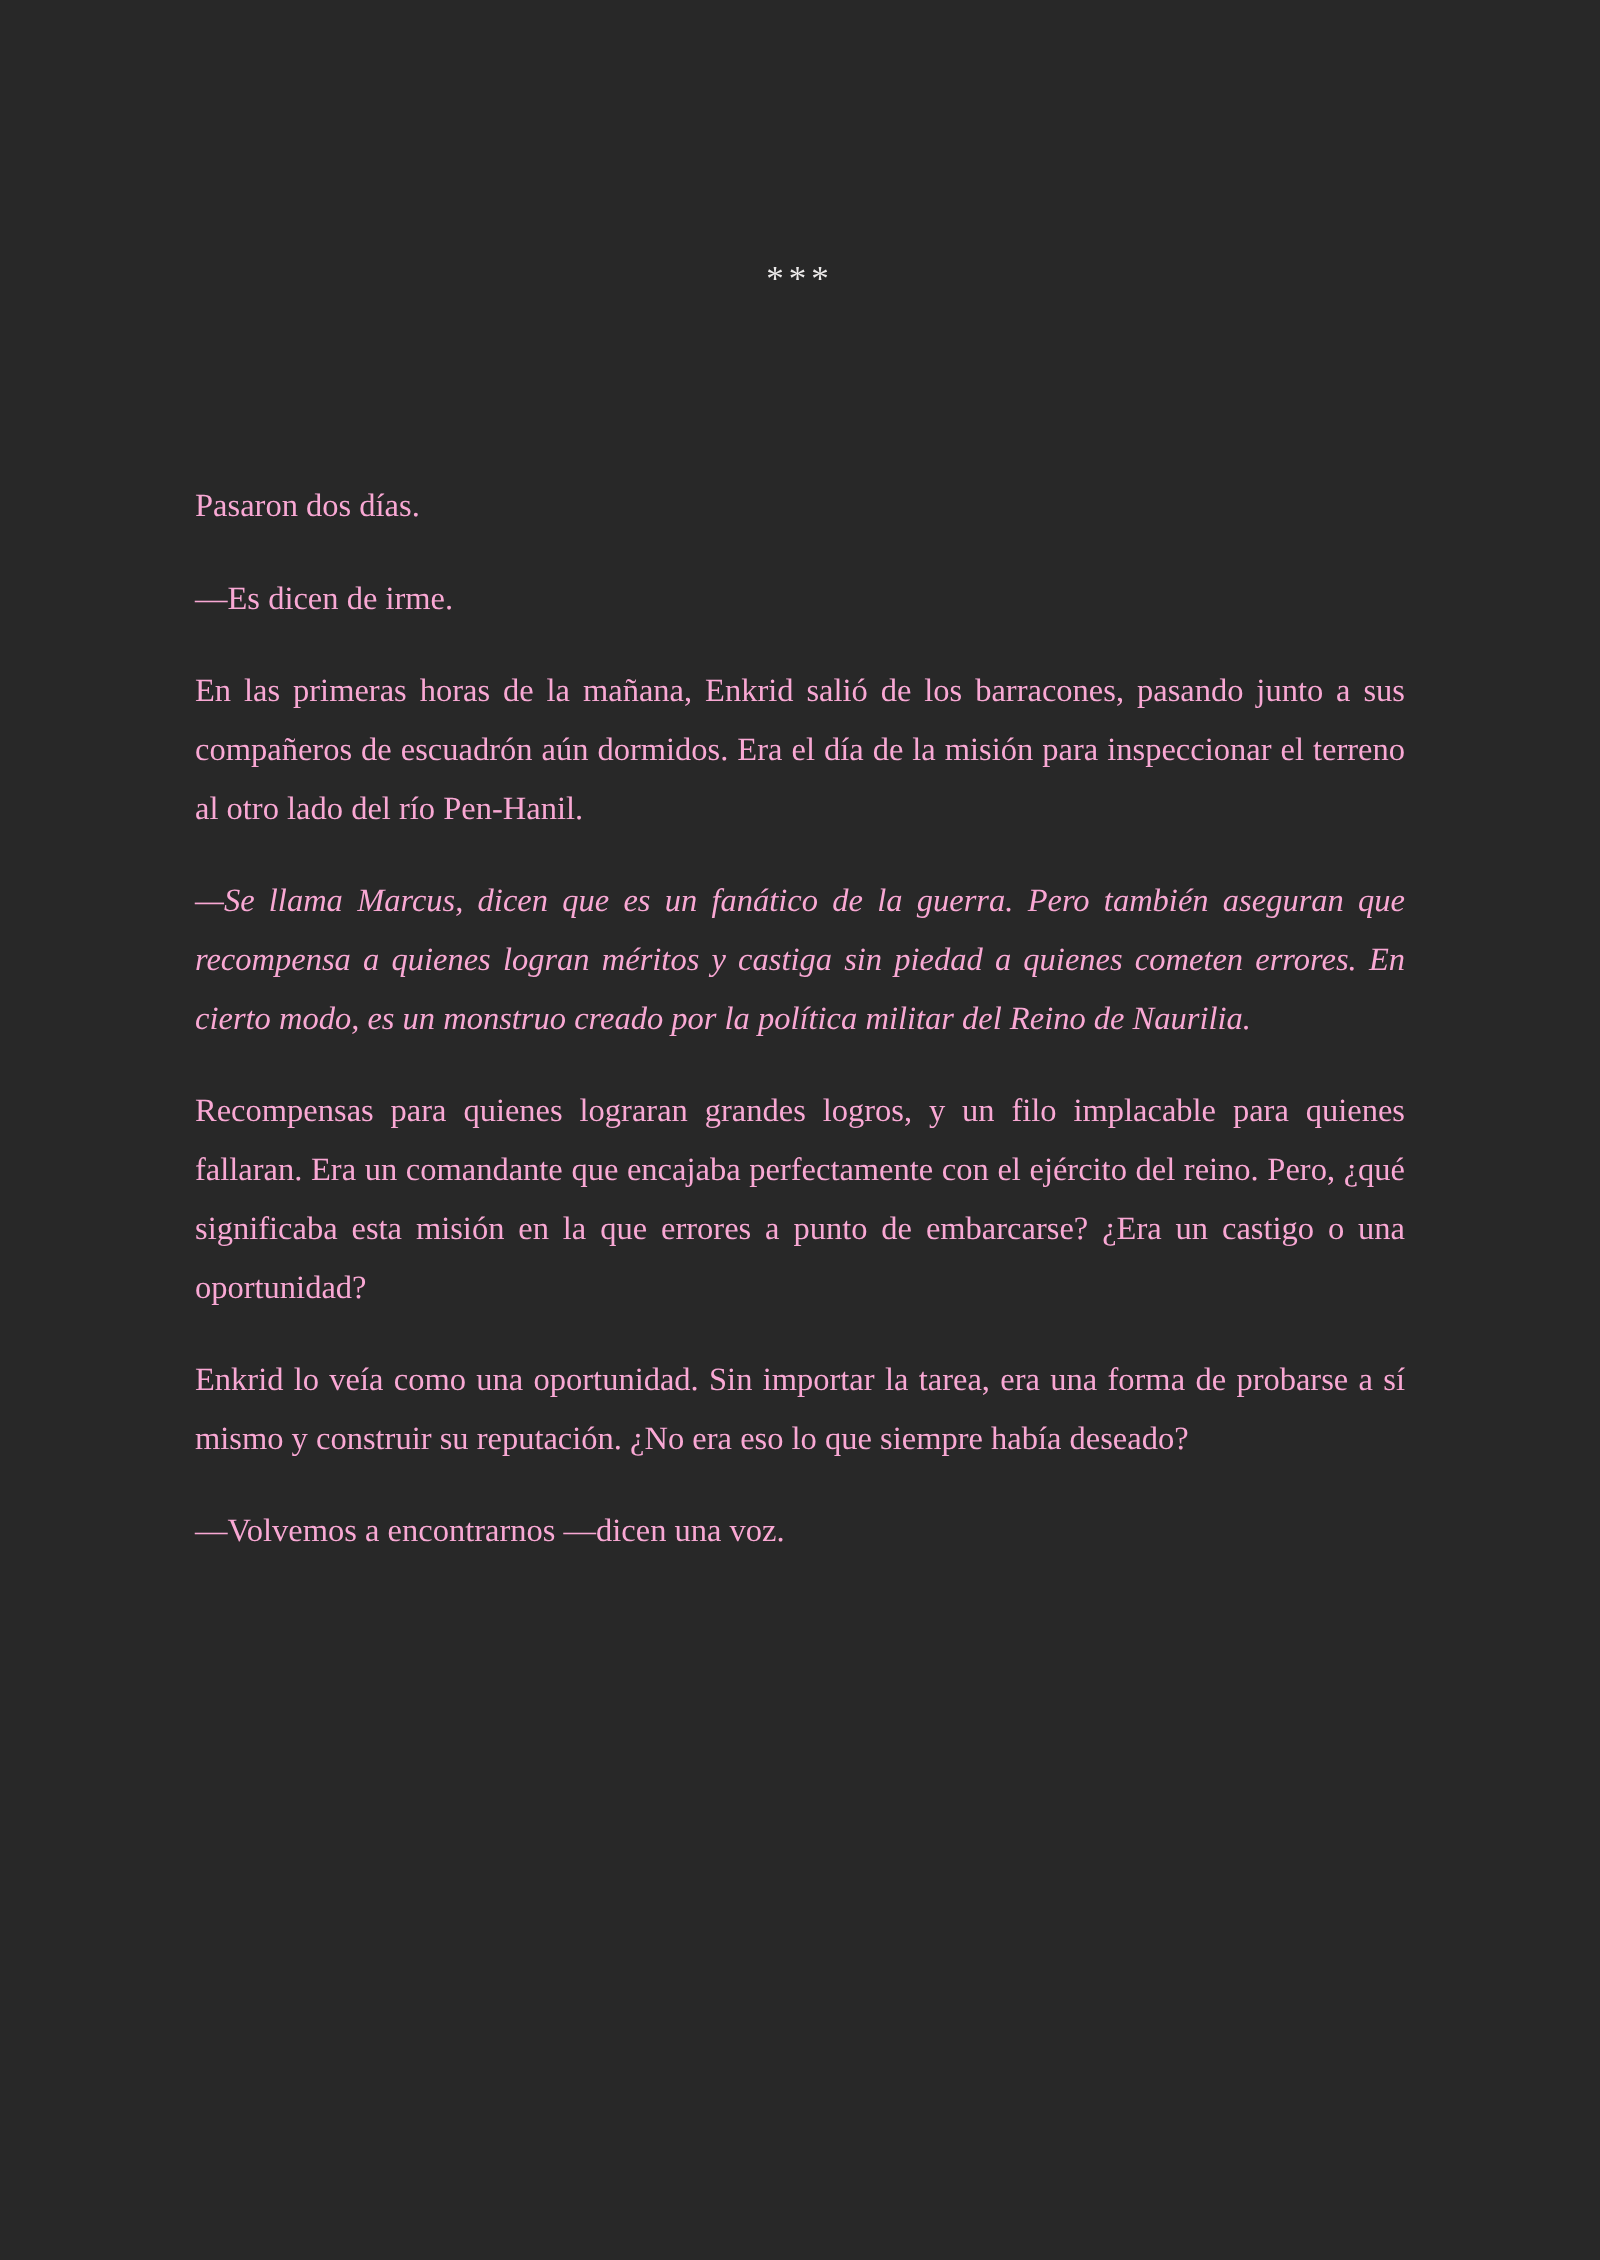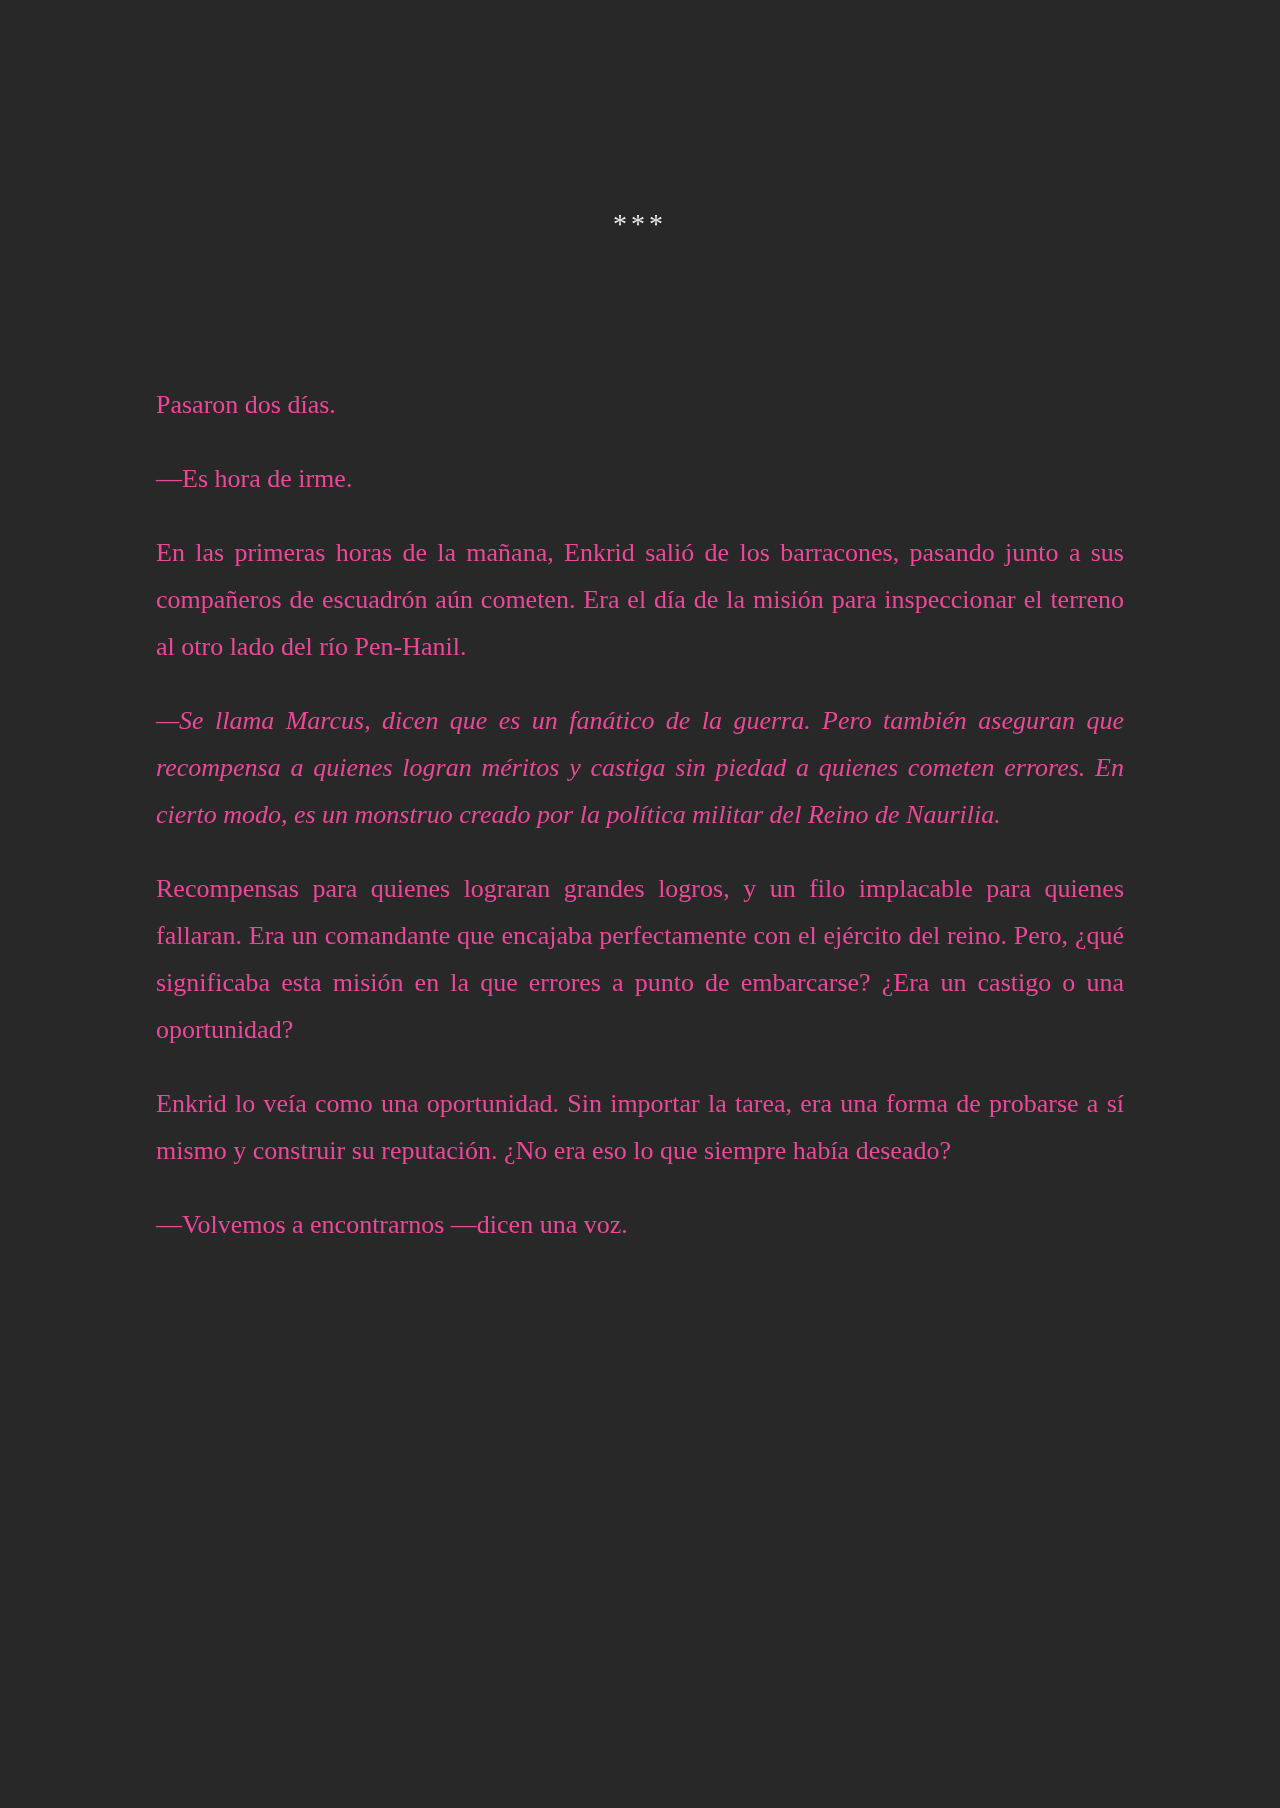--- a/index.html
+++ b/index.html
@@ -26,38 +26,38 @@
     letter-spacing: 4px;
     margin: 0 0 134px 0;
     color: #eceaea;
   }
   .para {
     font-size: 26px;
     line-height: 47px;
     margin: 0 0 27px 0;
     text-align: justify;
     text-align-last: left;
-    color: #ec4899;
+    color: #f9a8d4;
   }
   .para.italic {
     font-style: italic;
     font-family: Liberation Serif, serif;
   }
 </style>
 </head>
 <body>
 
 <div class="reader-page">
   <p class="separator">***</p>
 
   <p class="para">Pasaron dos días.</p>
 
-  <p class="para">—Es hora de irme.</p>
+  <p class="para">—Es dicen de irme.</p>
 
-  <p class="para">En las primeras horas de la mañana, Enkrid salió de los barracones, pasando junto a sus compañeros de escuadrón aún cometen. Era el día de la misión para inspeccionar el terreno al otro lado del río Pen-Hanil.</p>
+  <p class="para">En las primeras horas de la mañana, Enkrid salió de los barracones, pasando junto a sus compañeros de escuadrón aún dormidos. Era el día de la misión para inspeccionar el terreno al otro lado del río Pen-Hanil.</p>
 
 
 
   <p class="para italic">—Se llama Marcus, dicen que es un fanático de la guerra. Pero también aseguran que recompensa a quienes logran méritos y castiga sin piedad a quienes cometen errores. En cierto modo, es un monstruo creado por la política militar del Reino de Naurilia.</p>
 
   <p class="para">Recompensas para quienes lograran grandes logros, y un filo implacable para quienes fallaran. Era un comandante que encajaba perfectamente con el ejército del reino. Pero, ¿qué significaba esta misión en la que errores a punto de embarcarse? ¿Era un castigo o una oportunidad?</p>
 
   <p class="para">Enkrid lo veía como una oportunidad. Sin importar la tarea, era una forma de probarse a sí mismo y construir su reputación. ¿No era eso lo que siempre había deseado?</p>
 
   <p class="para">—Volvemos a encontrarnos —dicen una voz.</p>

